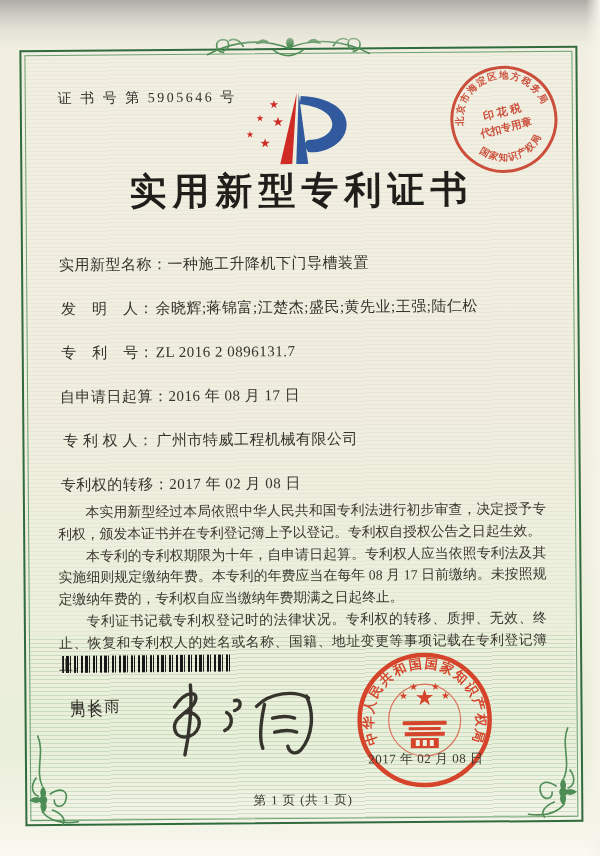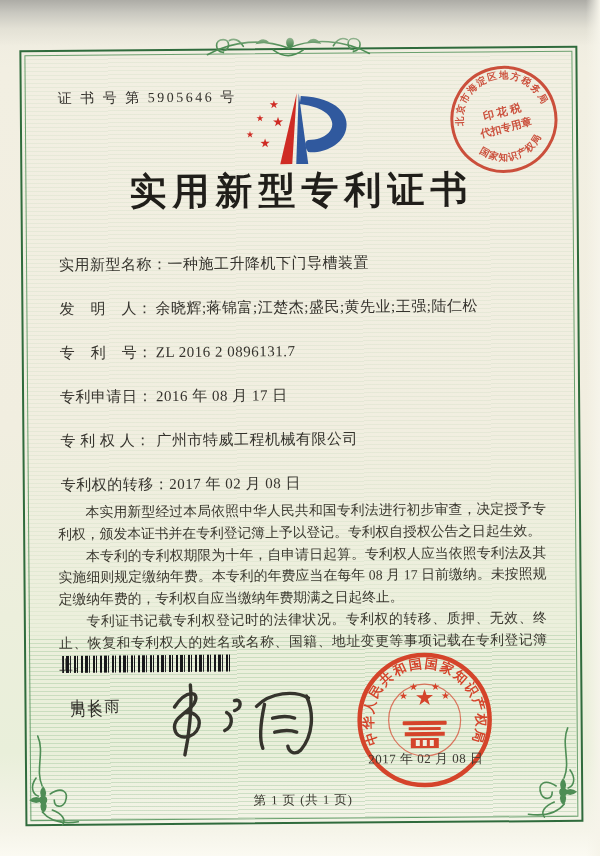--- a/index.html
+++ b/index.html
@@ -43,21 +43,21 @@
   .logo{position:absolute;left:240px;top:88px;width:150px;height:80px;}
   .tax-stamp{position:absolute;left:447px;top:62px;width:118px;height:118px;transform:rotate(-14deg);opacity:.92;}
   .title{
     position:absolute;left:0;top:166px;width:100%;text-align:center;
     font-size:37px;font-weight:700;color:#201e1a;letter-spacing:6px;text-indent:6px;
   }
   .field{
     position:absolute;left:60px;width:490px;
     font-size:15px;color:#35332d;letter-spacing:.5px;white-space:nowrap;
   }
-  .field .lbl{display:inline-block;min-width:96px;}
+  .field .lbl{display:inline-block;min-width:96px;text-align:center;}
   .f0{top:254px}.f1{top:298px}.f2{top:342px}.f3{top:386px}.f4{top:430px}.f5{top:474px}
   .body-text{
     position:absolute;left:57px;top:500px;width:488px;
     font-size:13.8px;line-height:21.8px;color:#3a382f;text-align:justify;
   }
   .body-text p{margin:0;text-indent:2em;}
   .barcode{
     position:absolute;left:60px;top:654px;width:168px;height:17px;
     background:repeating-linear-gradient(90deg,
       #17171a 0 2px,rgba(0,0,0,0) 2px 4px,
@@ -181,21 +181,21 @@
     <div class="field f0">
       <span class="lbl">实用新型名称：</span><span class="val">一种施工升降机下门导槽装置</span>
     </div>
     <div class="field f1">
       <span class="lbl">发　明　人：</span><span class="val">余晓辉;蒋锦富;江楚杰;盛民;黄先业;王强;陆仁松</span>
     </div>
     <div class="field f2">
       <span class="lbl">专　利　号：</span><span class="val">ZL 2016 2 0896131.7</span>
     </div>
     <div class="field f3">
-      <span class="lbl">专利申请日：</span><span class="val">2016 年 08 月 17 日</span>
+      <span class="lbl">自申请日起算：</span><span class="val">2016 年 08 月 17 日</span>
     </div>
     <div class="field f4">
       <span class="lbl">专 利 权 人：</span><span class="val">广州市特威工程机械有限公司</span>
     </div>
     <div class="field f5">
       <span class="lbl">专利权的转移：</span><span class="val">2017 年 02 月 08 日</span>
     </div>
 
     <div class="body-text">
       <p>本实用新型经过本局依照中华人民共和国专利法进行初步审查，决定授予专利权，颁发本证书并在专利登记簿上予以登记。专利权自授权公告之日起生效。</p>

